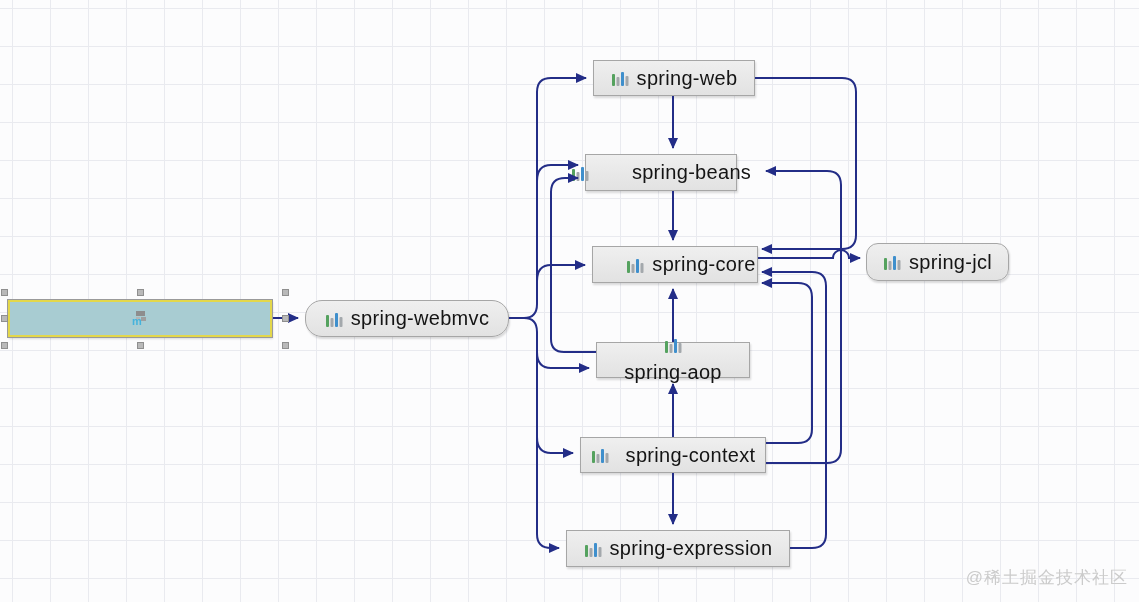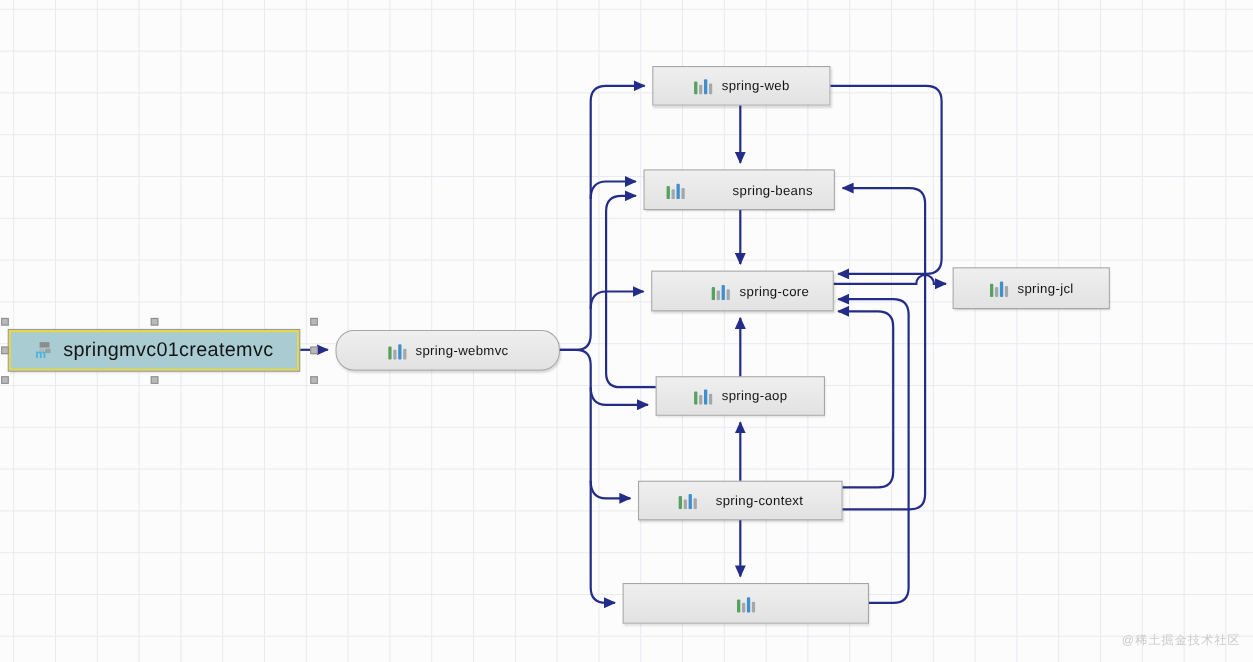--- a/index.html
+++ b/index.html
@@ -17,36 +17,36 @@
     background-position:12px 8px;
   }
   svg.edges{position:absolute;left:0;top:0;z-index:3;pointer-events:none;}
   svg.edges path{stroke:var(--edge);stroke-width:2;fill:none;}
   .node{
     position:absolute;z-index:2;box-sizing:border-box;
     display:flex;align-items:center;justify-content:center;gap:8px;
     background:linear-gradient(#efefef,#e2e2e2);
     border:1px solid var(--node_border);
     box-shadow:1px 2px 2px rgba(0,0,0,.14);
-    font-size:12px;color:var(--text);letter-spacing:.3px;white-space:nowrap;
+    font-size:20px;color:var(--text);letter-spacing:.3px;white-space:nowrap;
   }
   .node.selected{
     background:var(--selected_bg);
     border:2px solid var(--selected_border);
     outline:1px solid #9a9a9a;
     font-size:18px;
   }
   .node .ic{flex:0 0 auto;display:block;}
   .handle{
     position:absolute;z-index:4;width:7px;height:7px;
     background:#b9b9b9;border:1px solid #8f8f8f;box-sizing:border-box;
   }
   .watermark{
     position:absolute;z-index:5;right:11px;bottom:13px;
-    font-size:11px;color:var(--watermark);letter-spacing:1px;
+    font-size:17px;color:var(--watermark);letter-spacing:1px;
   }
 </style>
 </head>
 <body>
 
 <div class="canvas"></div>
 
 <svg class="edges" width="1139" height="602" viewBox="0 0 1139 602">
   <defs>
     <marker id="arw" viewBox="0 0 11 10" markerWidth="11" markerHeight="10" refX="10" refY="5" orient="auto" markerUnits="userSpaceOnUse">
@@ -73,21 +73,20 @@
   <path d="M758 258 H833 A8 8 0 0 1 849 258 H860" marker-end="url(#arw)"></path>
 </svg>
 
 <div class="node selected" style="left:8px;top:300px;width:264px;height:37px;">
   <svg class="ic" width="18" height="17" viewBox="0 0 18 17">
     <rect x="5" y="1" width="9" height="5" fill="#8d8d8d"></rect>
     <rect x="10" y="7" width="5" height="4" fill="#9e9e9e"></rect>
     <rect x="5" y="7" width="4" height="3" fill="#b5b5b5"></rect>
     <text x="1" y="15" font-size="11" font-weight="bold" style="fill:var(--maven_m_blue)">m</text>
   </svg>
-  <span>springmvc01createmvc</span>
 </div>
 
 <div class="handle" style="left:1px;top:289px"></div>
 <div class="handle" style="left:137px;top:289px"></div>
 <div class="handle" style="left:282px;top:289px"></div>
 <div class="handle" style="left:1px;top:315px"></div>
 <div class="handle" style="left:282px;top:315px"></div>
 <div class="handle" style="left:1px;top:342px"></div>
 <div class="handle" style="left:137px;top:342px"></div>
 <div class="handle" style="left:282px;top:342px"></div>
@@ -103,48 +102,48 @@
 </div>
 <div class="node" style="left:593px;top:60px;width:162px;height:36px;">
   <svg class="ic lib-icon" width="18" height="16" viewBox="0 0 18 16">
       <rect x="1" y="4" width="3" height="12" rx="1" style="fill:var(--icon_green)"></rect>
       <rect x="5.5" y="7" width="3" height="9" rx="1" style="fill:var(--icon_gray)"></rect>
       <rect x="10" y="2" width="3" height="14" rx="1" style="fill:var(--icon_blue)"></rect>
       <rect x="14.5" y="6" width="3" height="10" rx="1" style="fill:var(--icon_gray)"></rect>
     </svg>
   <span>spring-web</span>
 </div>
-<div class="node" style="left:585px;top:154px;width:174px;height:37px;gap:43px;">
+<div class="node" style="left:585px;top:154px;width:152px;height:37px;gap:43px;">
   <svg class="ic lib-icon" width="18" height="16" viewBox="0 0 18 16">
       <rect x="1" y="4" width="3" height="12" rx="1" style="fill:var(--icon_green)"></rect>
       <rect x="5.5" y="7" width="3" height="9" rx="1" style="fill:var(--icon_gray)"></rect>
       <rect x="10" y="2" width="3" height="14" rx="1" style="fill:var(--icon_blue)"></rect>
       <rect x="14.5" y="6" width="3" height="10" rx="1" style="fill:var(--icon_gray)"></rect>
     </svg>
   <span>spring-beans</span>
 </div>
 <div class="node" style="left:592px;top:246px;width:166px;height:37px;padding-left:32px;">
   <svg class="ic lib-icon" width="18" height="16" viewBox="0 0 18 16">
       <rect x="1" y="4" width="3" height="12" rx="1" style="fill:var(--icon_green)"></rect>
       <rect x="5.5" y="7" width="3" height="9" rx="1" style="fill:var(--icon_gray)"></rect>
       <rect x="10" y="2" width="3" height="14" rx="1" style="fill:var(--icon_blue)"></rect>
       <rect x="14.5" y="6" width="3" height="10" rx="1" style="fill:var(--icon_gray)"></rect>
     </svg>
   <span>spring-core</span>
 </div>
-<div class="node" style="left:866px;top:243px;width:143px;height:38px;">
+<div class="node" style="left:866px;top:243px;width:143px;height:38px;border-radius:12px;">
   <svg class="ic lib-icon" width="18" height="16" viewBox="0 0 18 16">
       <rect x="1" y="4" width="3" height="12" rx="1" style="fill:var(--icon_green)"></rect>
       <rect x="5.5" y="7" width="3" height="9" rx="1" style="fill:var(--icon_gray)"></rect>
       <rect x="10" y="2" width="3" height="14" rx="1" style="fill:var(--icon_blue)"></rect>
       <rect x="14.5" y="6" width="3" height="10" rx="1" style="fill:var(--icon_gray)"></rect>
     </svg>
   <span>spring-jcl</span>
 </div>
-<div class="node" style="left:596px;top:342px;width:154px;height:36px;">
+<div class="node" style="left:596px;top:342px;width:154px;height:36px;flex-direction:column;">
   <svg class="ic lib-icon" width="18" height="16" viewBox="0 0 18 16">
       <rect x="1" y="4" width="3" height="12" rx="1" style="fill:var(--icon_green)"></rect>
       <rect x="5.5" y="7" width="3" height="9" rx="1" style="fill:var(--icon_gray)"></rect>
       <rect x="10" y="2" width="3" height="14" rx="1" style="fill:var(--icon_blue)"></rect>
       <rect x="14.5" y="6" width="3" height="10" rx="1" style="fill:var(--icon_gray)"></rect>
     </svg>
   <span>spring-aop</span>
 </div>
 <div class="node" style="left:580px;top:437px;width:186px;height:36px;gap:17px;">
   <svg class="ic lib-icon" width="18" height="16" viewBox="0 0 18 16">
@@ -155,15 +154,16 @@
     </svg>
   <span>spring-context</span>
 </div>
 <div class="node" style="left:566px;top:530px;width:224px;height:37px;">
   <svg class="ic lib-icon" width="18" height="16" viewBox="0 0 18 16">
       <rect x="1" y="4" width="3" height="12" rx="1" style="fill:var(--icon_green)"></rect>
       <rect x="5.5" y="7" width="3" height="9" rx="1" style="fill:var(--icon_gray)"></rect>
       <rect x="10" y="2" width="3" height="14" rx="1" style="fill:var(--icon_blue)"></rect>
       <rect x="14.5" y="6" width="3" height="10" rx="1" style="fill:var(--icon_gray)"></rect>
     </svg>
+  <span>spring-expression</span>
 </div>
 
 <div class="watermark">@稀土掘金技术社区</div>
 
 </body></html>

